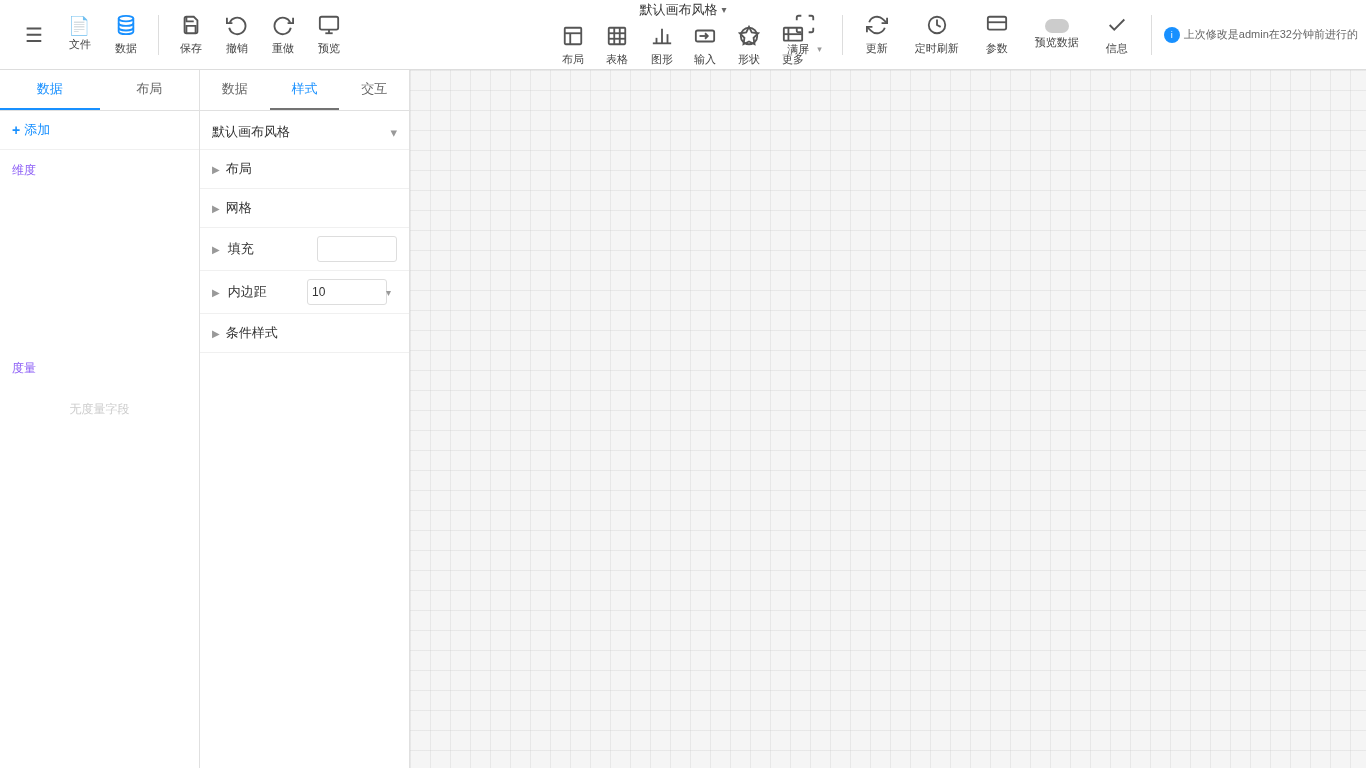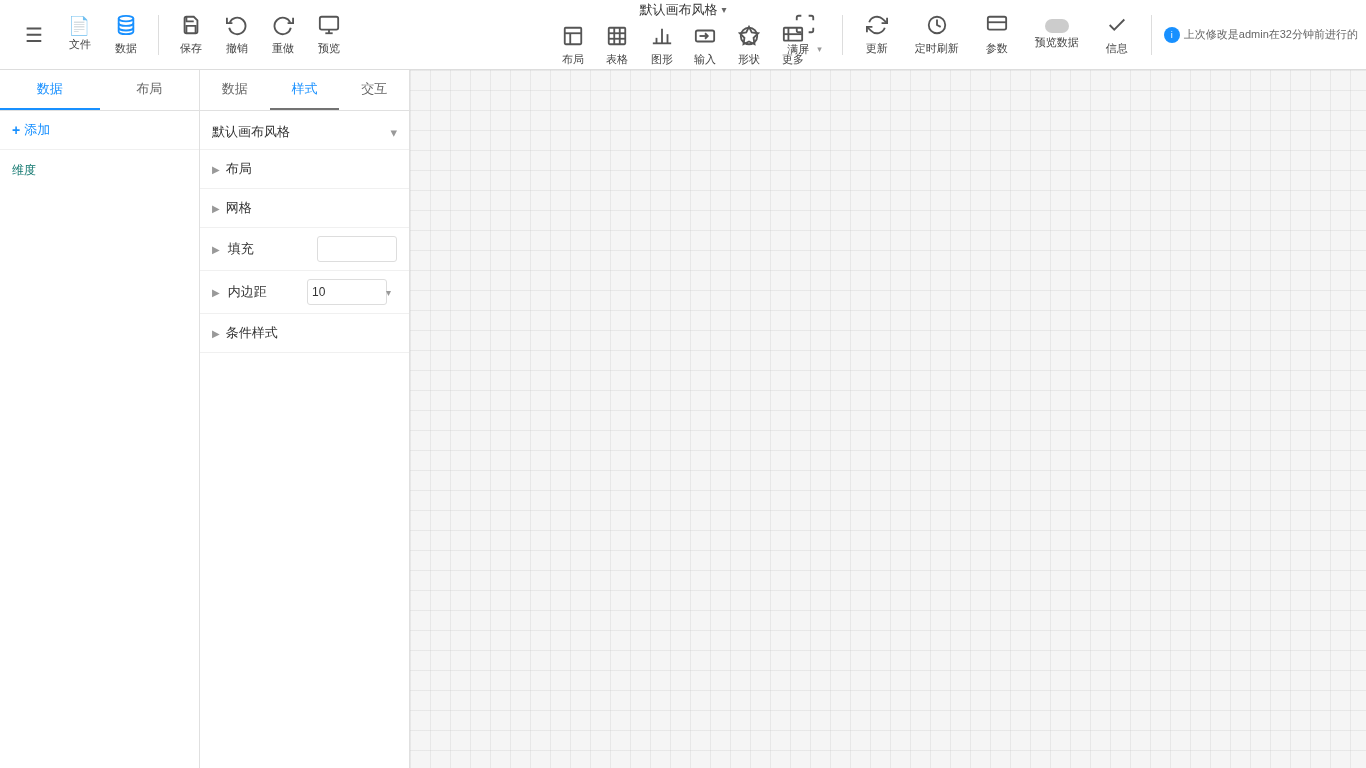--- a/index.html
+++ b/index.html
@@ -165,21 +165,21 @@
       font-size: 13px;
       cursor: pointer;
       padding: 10px 12px;
       border-bottom: 1px solid #f0f0f0;
     }
 
     .add-btn .plus { font-size: 14px; font-weight: bold; }
 
     .section-label {
       font-size: 12px;
-      color: #0f766e;
+      color: #8b5cf6;
       padding: 12px 12px 4px;
     }
 
     .empty-hint {
       font-size: 12px;
       color: #ccc;
       text-align: center;
       padding: 20px 0;
     }
 
@@ -574,20 +574,26 @@
       <span class="plus">+</span>
       <span>添加</span>
     </div>
 
     <div class="section-label">
       <span>维度</span>
     </div>
 
     <div style="flex:1;"></div>
 
+    <div class="section-label">
+      <span>度量</span>
+    </div>
+    <div class="empty-hint">
+      <span>无度量字段</span>
+    </div>
     <div style="flex:2;"></div>
   </div>
 
   <div class="middle-panel">
     <div class="middle-tabs">
       <div class="middle-tab">
         <span>数据</span>
       </div>
       <div class="middle-tab active">
         <span>样式</span>

